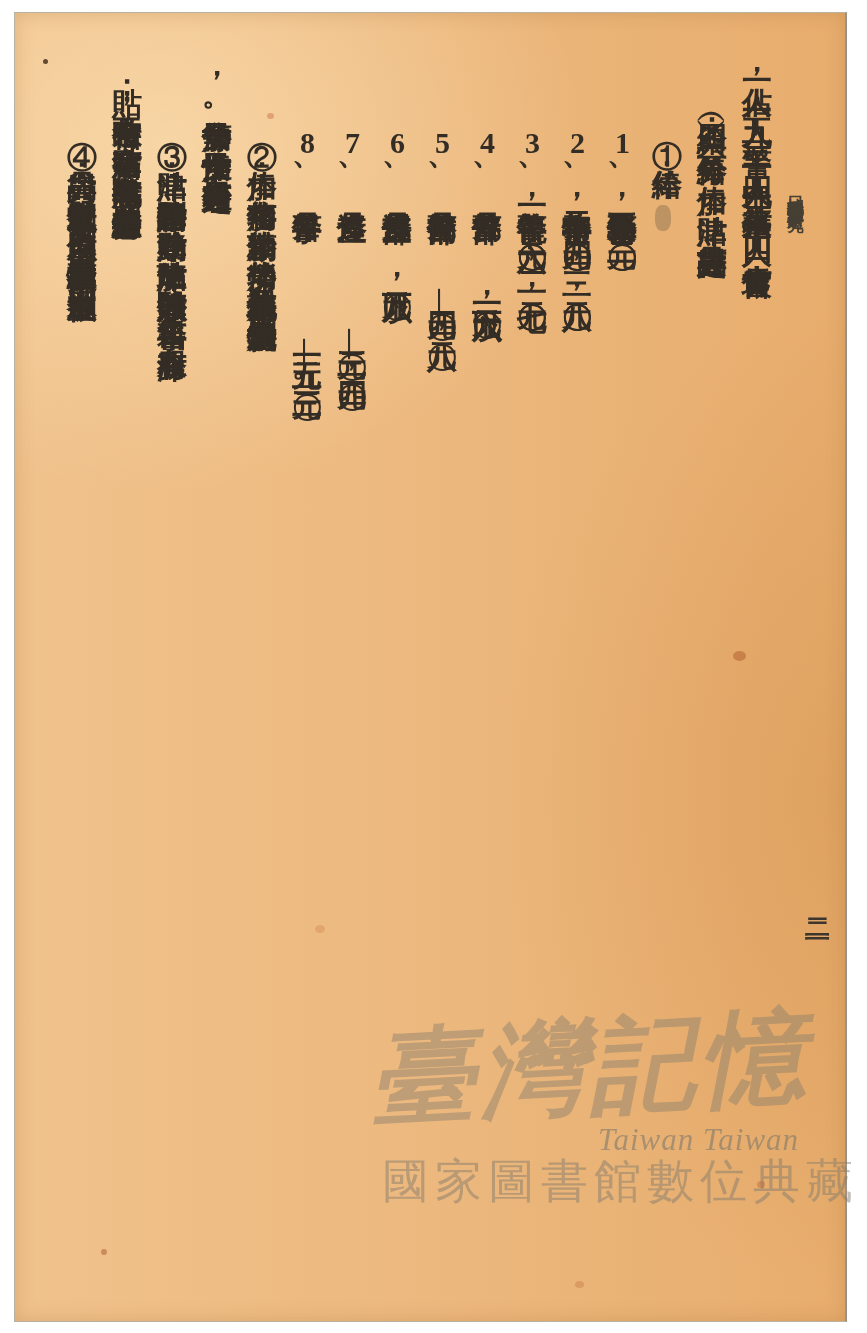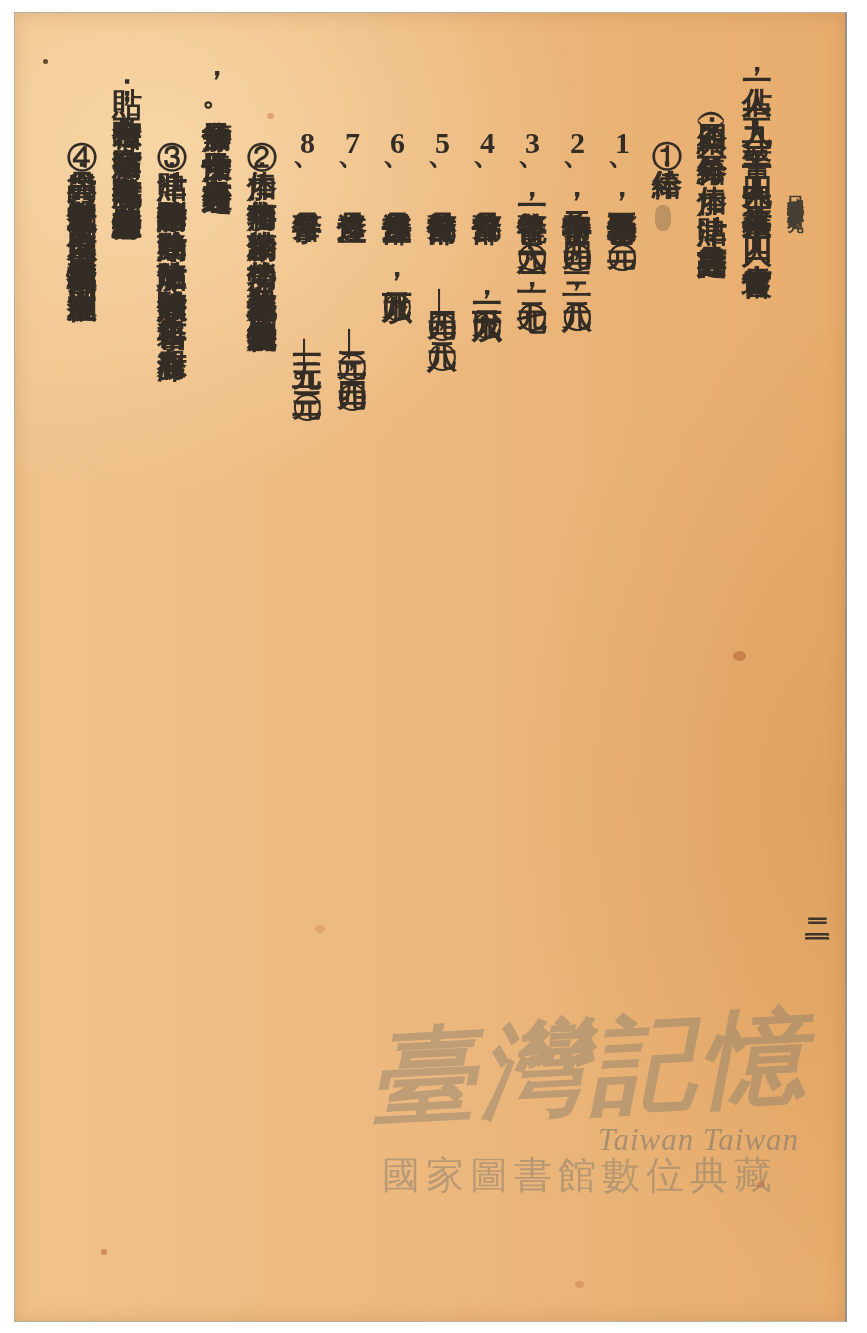--- a/index.html
+++ b/index.html
@@ -61,21 +61,21 @@
     font-size:104px; font-style:italic; font-weight:700;
     letter-spacing:6px; opacity:.42;
     transform:rotate(-3deg); white-space:nowrap;
   }
   .wm-latin {
     left:598px; top:1122px;
     font-size:31px; font-style:italic; opacity:.62; letter-spacing:1px;
   }
   .wm-library {
     left:382px; top:1150px;
-    font-size:38px; font-weight:400; letter-spacing:6px; opacity:.48;
+    font-size:47px; font-weight:400; letter-spacing:6px; opacity:.48;
     white-space:nowrap;
   }
 </style>
 </head>
 <body>
 
 <div class="canvas">
   <div class="paper">
 
     <div class="speckle" style="left:28px;top:46px;width:5px;height:5px;background:rgba(60,40,20,.8);"></div>

